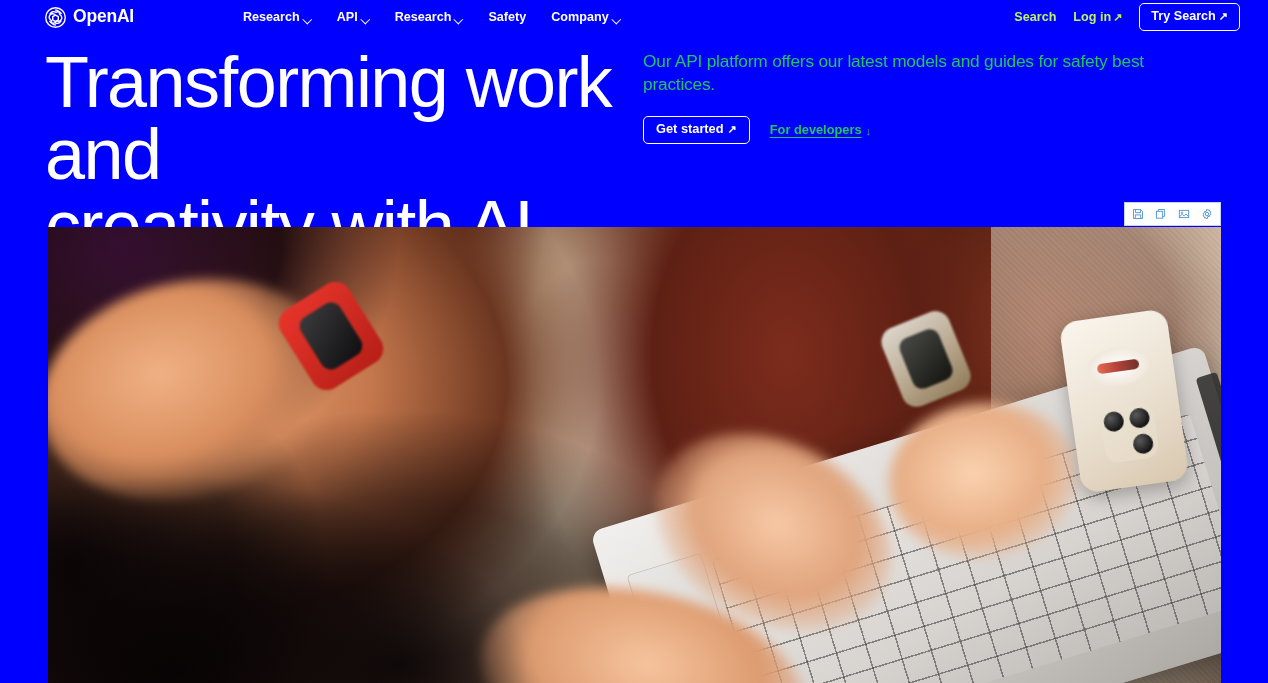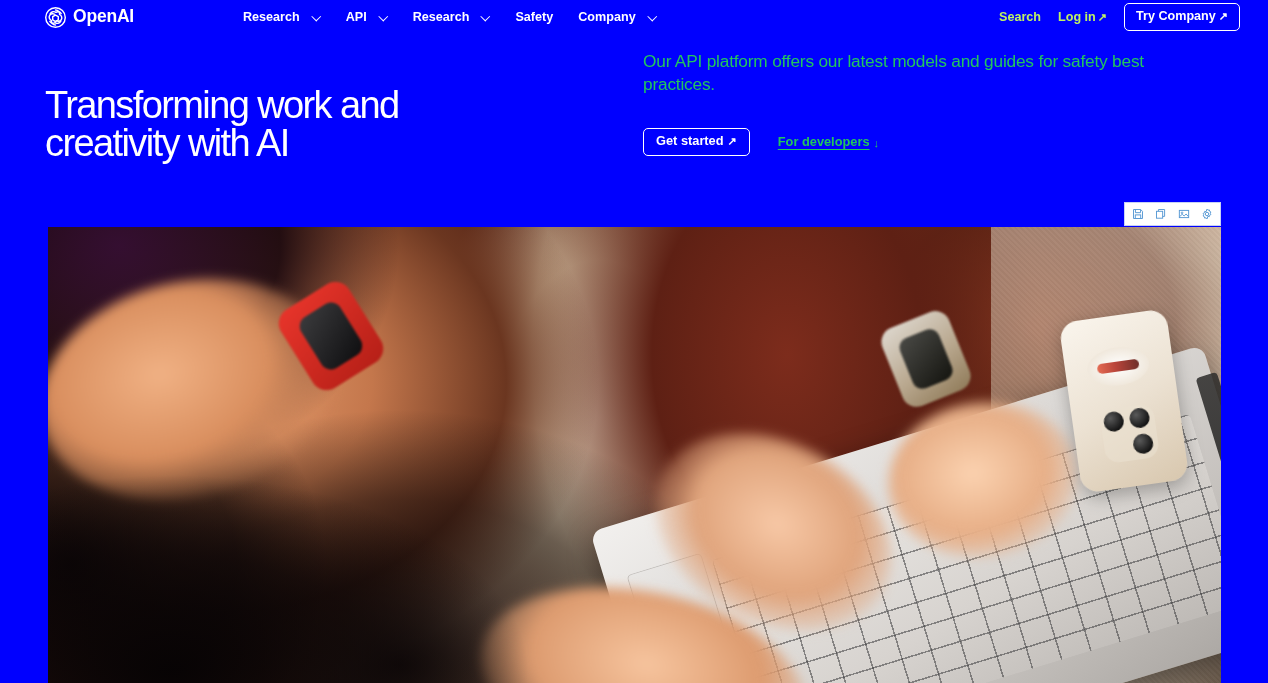--- a/index.html
+++ b/index.html
@@ -58,22 +58,22 @@
     position: absolute;
     left: 243px;
     top: 8px;
     display: flex;
     align-items: center;
     gap: 25px;
     height: 18px;
   }
   .nav-link {
     display: flex;
-    align-items: flex-start;
-    gap: 12px;
+    align-items: flex-end;
+    gap: 3px;
     font-size: 12.6px;
     font-weight: 700;
     line-height: 1;
     white-space: nowrap;
     color: #fff;
     cursor: pointer;
   }
   .chev {
     display: inline-block;
     width: 9px;
@@ -133,48 +133,47 @@
     gap: 3px;
     font-family: "Liberation Sans", sans-serif;
   }
 
   
   .hero-title {
     position: absolute;
     left: 45px;
     top: 46px;
     width: 590px;
-    font-size: 38px;
+    font-size: 72px;
     font-weight: 400;
     line-height: 1.0;
     letter-spacing: -1.6px;
     color: #fff;
     white-space: pre-line;
-    margin-top: 40px;
   }
 
   .hero-right {
     position: absolute;
     left: 643px;
     top: 50px;
     width: 575px;
   }
   .hero-desc {
     font-size: 17.3px;
     font-weight: 400;
     line-height: 1.34;
     letter-spacing: -0.2px;
     color: #22c55e;
     max-width: 570px;
   }
   .hero-cta {
-    margin-top: 32px;
-    display: flex;
-    align-items: center;
-    gap: 28px;
+    margin-top: 20px;
+    display: flex;
+    align-items: center;
+    gap: 20px;
   }
   .btn-hero {
     border: 1px solid #ffffff;
     border-radius: 5px;
     padding: 6px 12px 7px 12px;
     font-size: 12.8px;
     font-weight: 700;
     line-height: 1;
     white-space: nowrap;
     color: #fff;
@@ -480,21 +479,21 @@
 
     <div class="nav-right">
       <span class="nav-action">
         <span>Search</span>
       </span>
       <span class="nav-action">
         <span>Log in</span>
         <span class="arr-ne">↗</span>
       </span>
       <button class="btn-outline">
-        <span>Try Company</span>
+        <span>Try Search</span>
         <span class="arr-ne">↗</span>
       </button>
     </div>
   </div>
 
   <h1 class="hero-title">Transforming work and
 creativity with AI</h1>
 
   <div class="hero-right">
     <p class="hero-desc">Our API platform offers our latest models and guides for safety best practices.</p>

